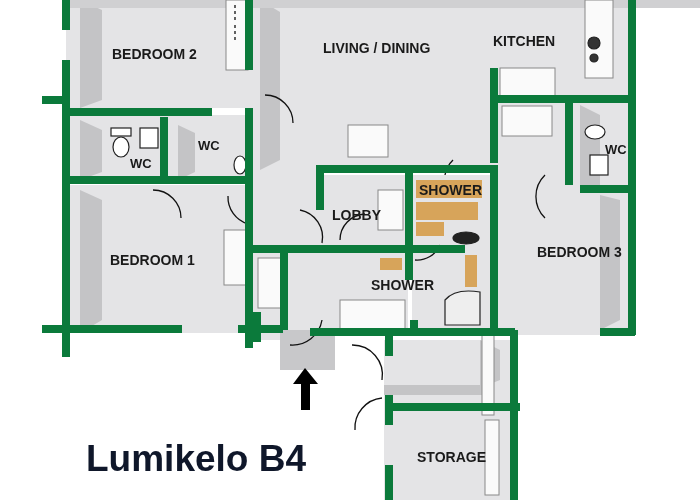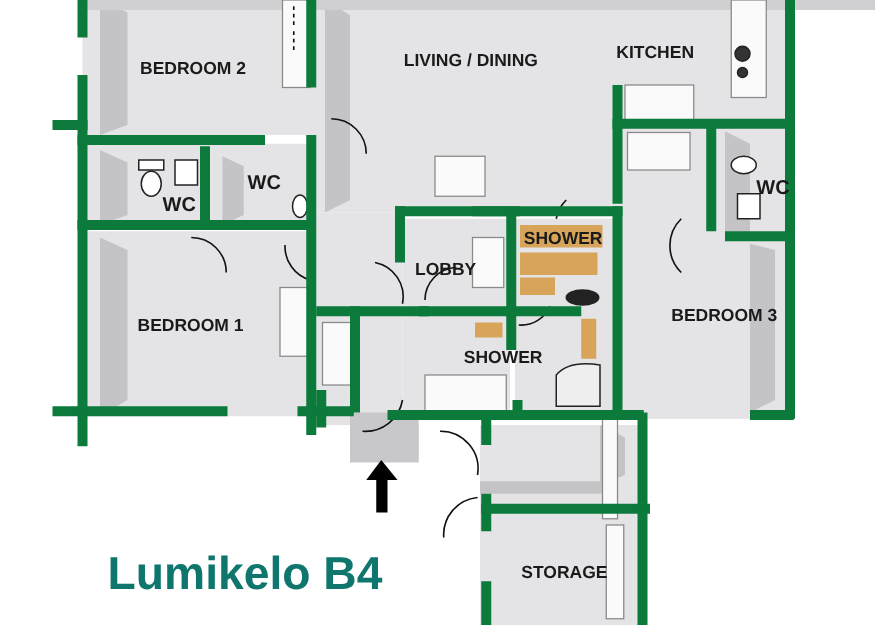--- a/index.html
+++ b/index.html
@@ -1,20 +1,20 @@
 <!DOCTYPE html>
 <html><head>
 <meta charset="utf-8">
 <style>
   html,body{margin:0;padding:0;background:#ffffff;}
   body{width:700px;height:500px;position:relative;overflow:hidden;font-family:"Liberation Sans",sans-serif;}
   #plan{position:absolute;left:0;top:0;width:700px;height:500px;}
   .room-label{position:absolute;font-family:"Liberation Sans",sans-serif;font-weight:bold;color:#1a1a1a;font-size:14px;white-space:nowrap;}
-  .small{font-size:16px;}
-  .title{position:absolute;left:86px;top:438px;font-family:"Liberation Sans",sans-serif;font-weight:bold;font-size:37px;color:#0f766e;}
+  .small{font-size:13px;}
+  .title{position:absolute;left:86px;top:438px;font-family:"Liberation Sans",sans-serif;font-weight:bold;font-size:37px;color:#0f172a;}
 </style>
 </head>
 <body>
 
 <svg id="plan" viewBox="0 0 700 500" xmlns="http://www.w3.org/2000/svg">
 
   <g fill="#e4e4e6">
     <rect x="66" y="0" width="186" height="108"></rect>
     <rect x="252" y="0" width="382" height="170"></rect>
     <rect x="66" y="115" width="186" height="65"></rect>

